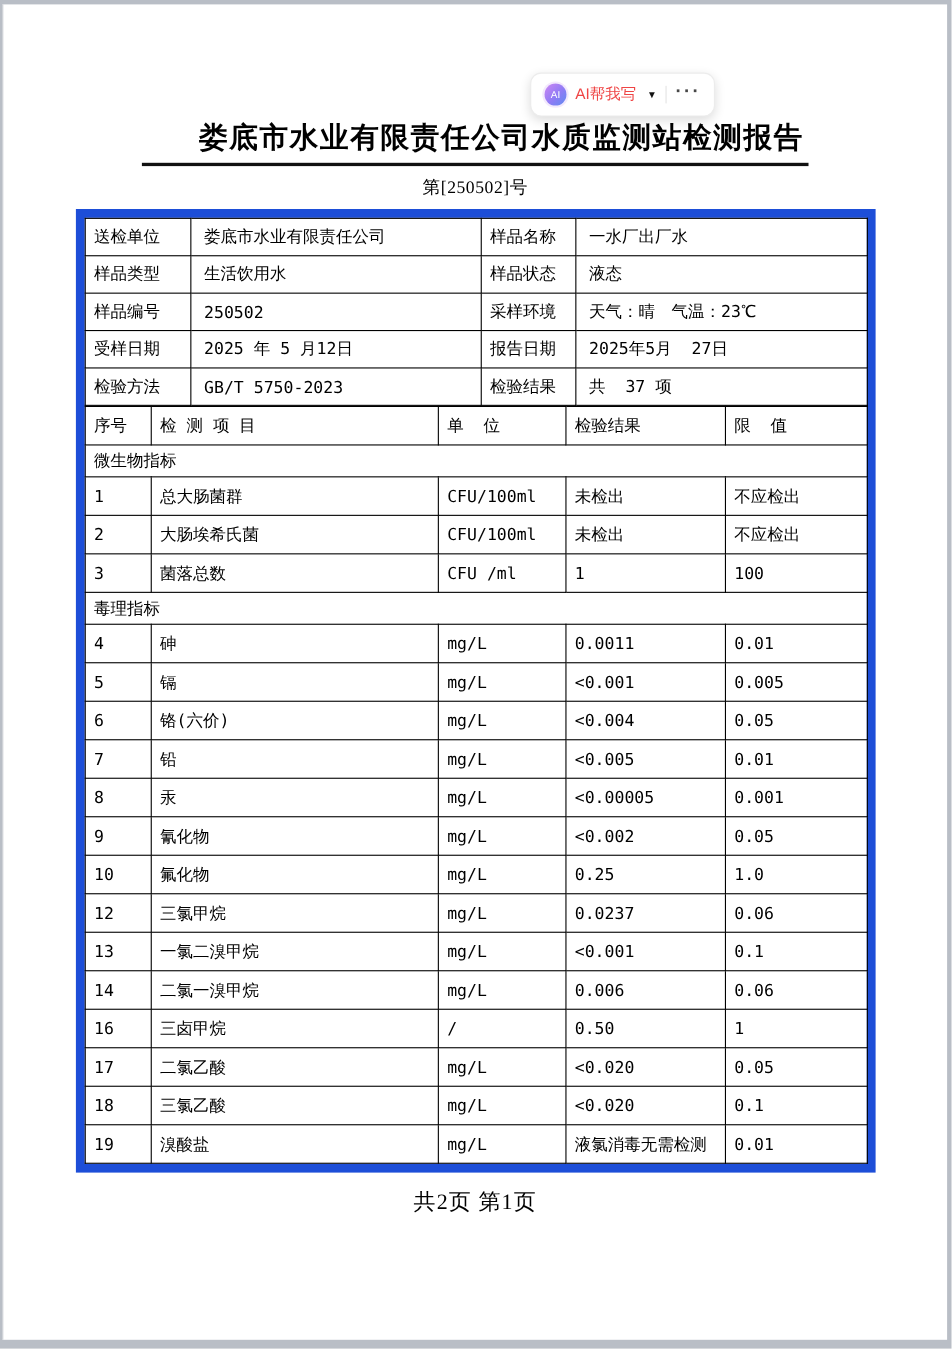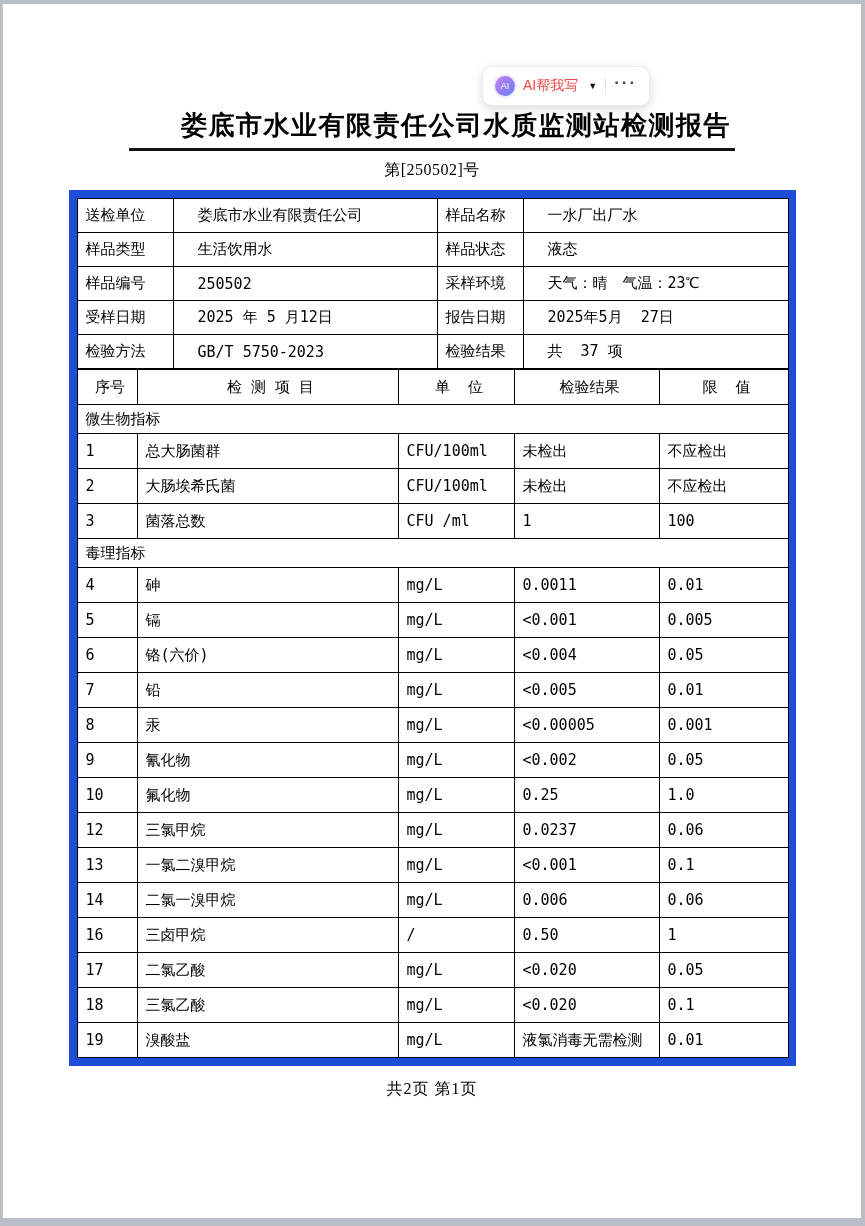--- a/index.html
+++ b/index.html
@@ -52,27 +52,27 @@
   table { border-collapse:collapse; width:100%; table-layout:fixed; }
   td {
     border:1px solid #000;
     font-size:15px;
     font-family:"DejaVu Sans Mono","Liberation Serif",serif;
     white-space:pre; overflow:hidden;
     vertical-align:middle;
     padding:0 2px 0 8px;
   }
   .info td { height:33px; }
-  .info td.val { padding-left:24px; }
+  .info td.val { padding-left:12px; }
   .res td { height:34px; }
   .res td.item { }
   .res td.sec { height:28px; border-left:1px solid #000; }
-  .res tr.hdr td { height:34px;text-align:center; }
-
-  .footer { text-align:center; margin-top:13px; font-size:16px; letter-spacing:1px; }
+  .res tr.hdr td { height:34px; }
+
+  .footer { text-align:center; margin-top:13px; font-size:20px; letter-spacing:1px; }
 </style>
 </head>
 <body>
 
 <div class="page">
 
   <div class="ai-btn">
     <span class="ai-ic">AI</span>
     <span class="ai-label">AI帮我写</span>
     <span class="ai-caret">▼</span>

